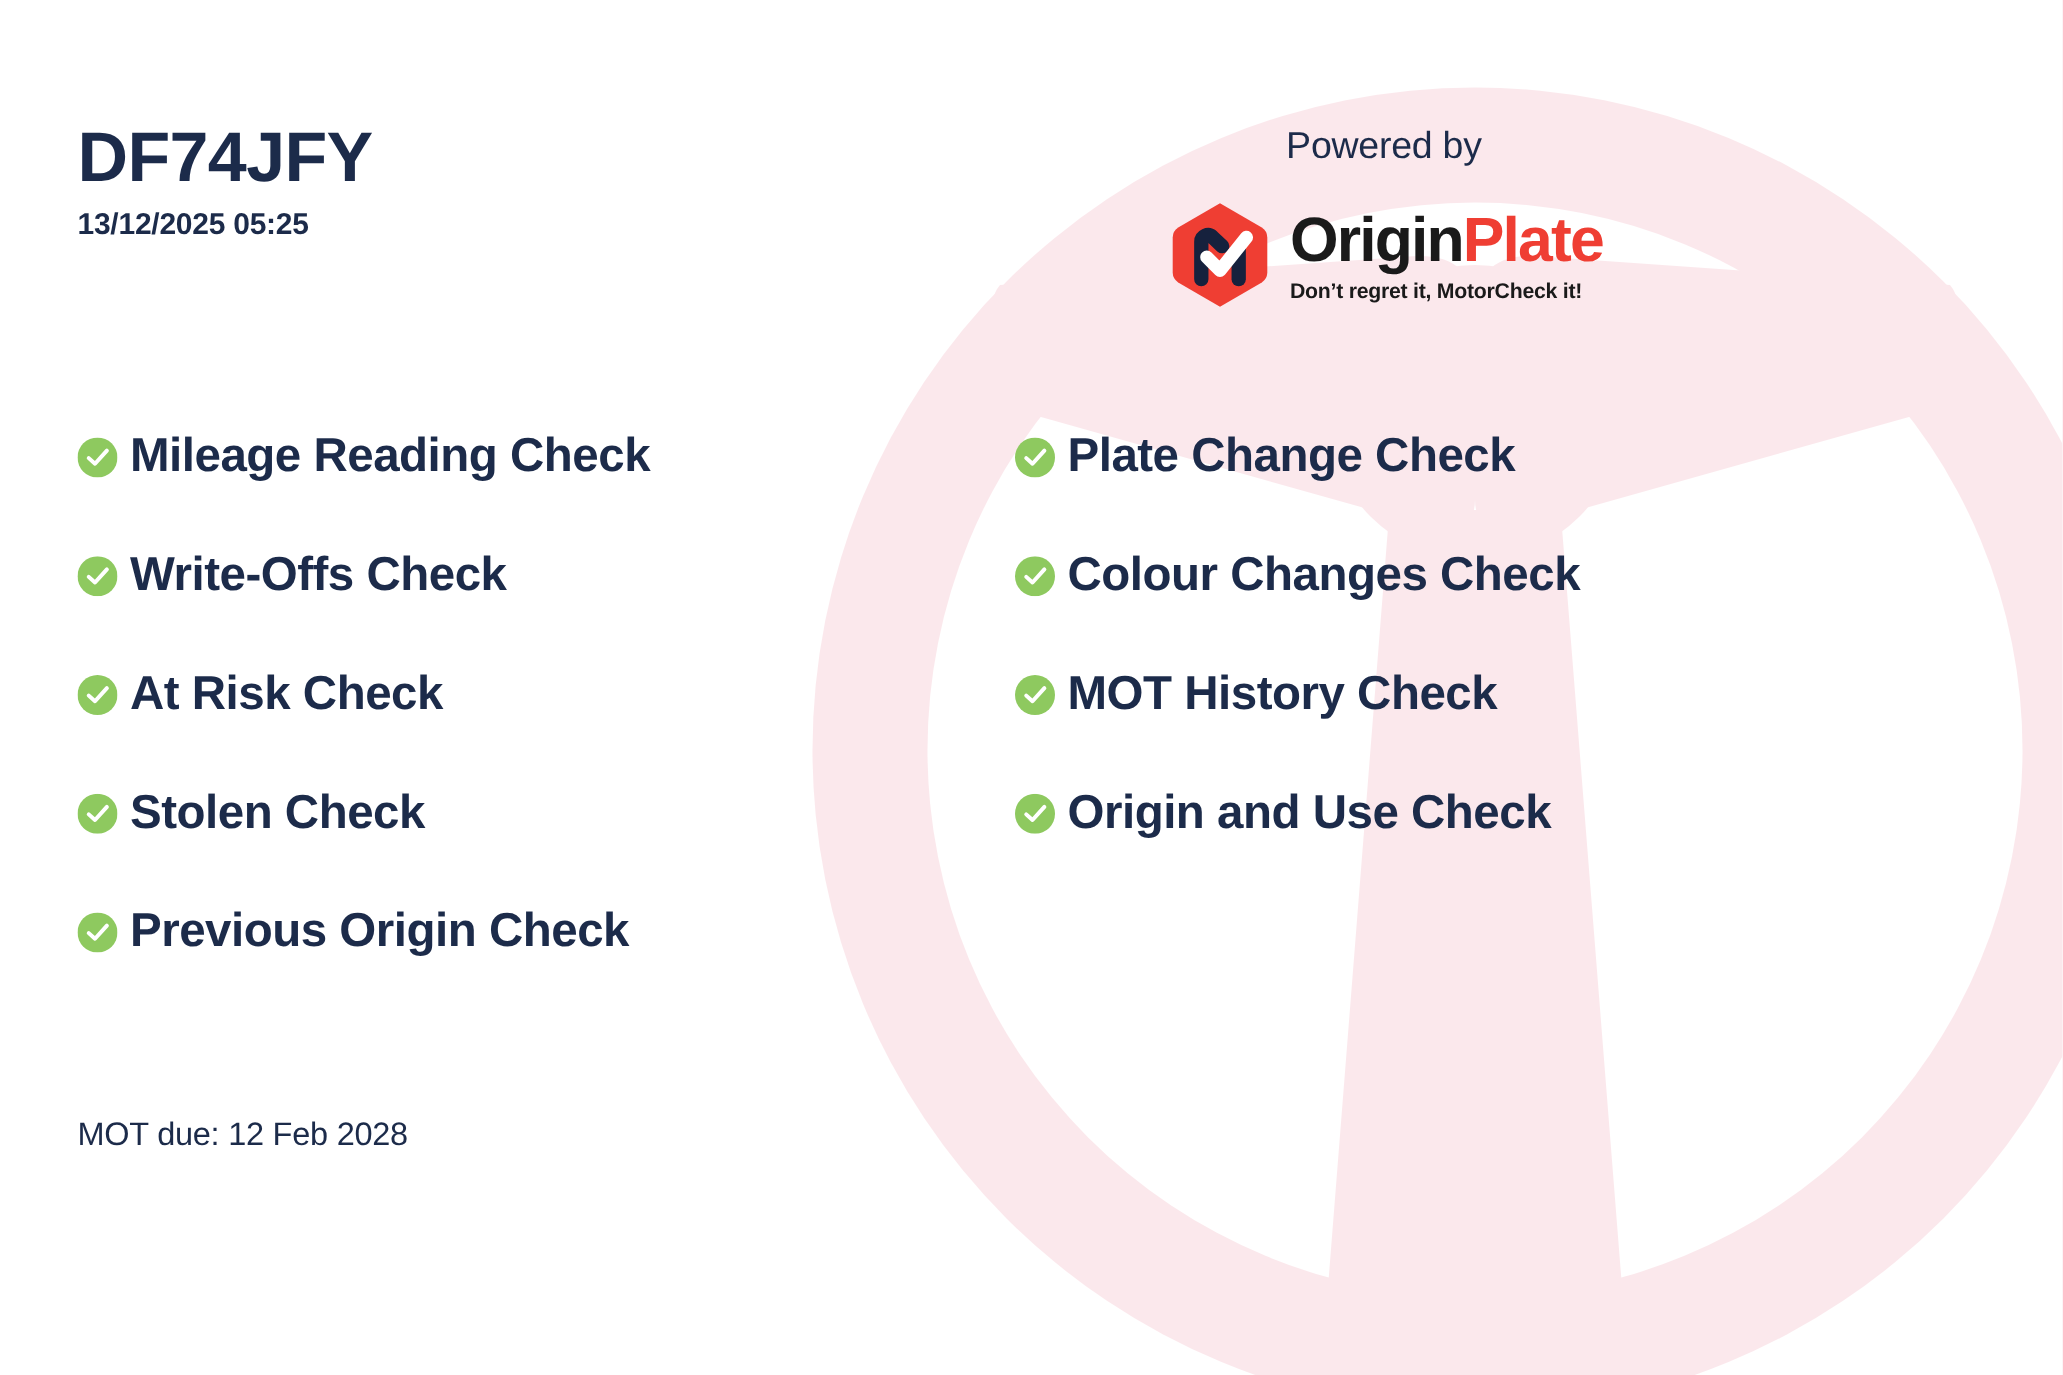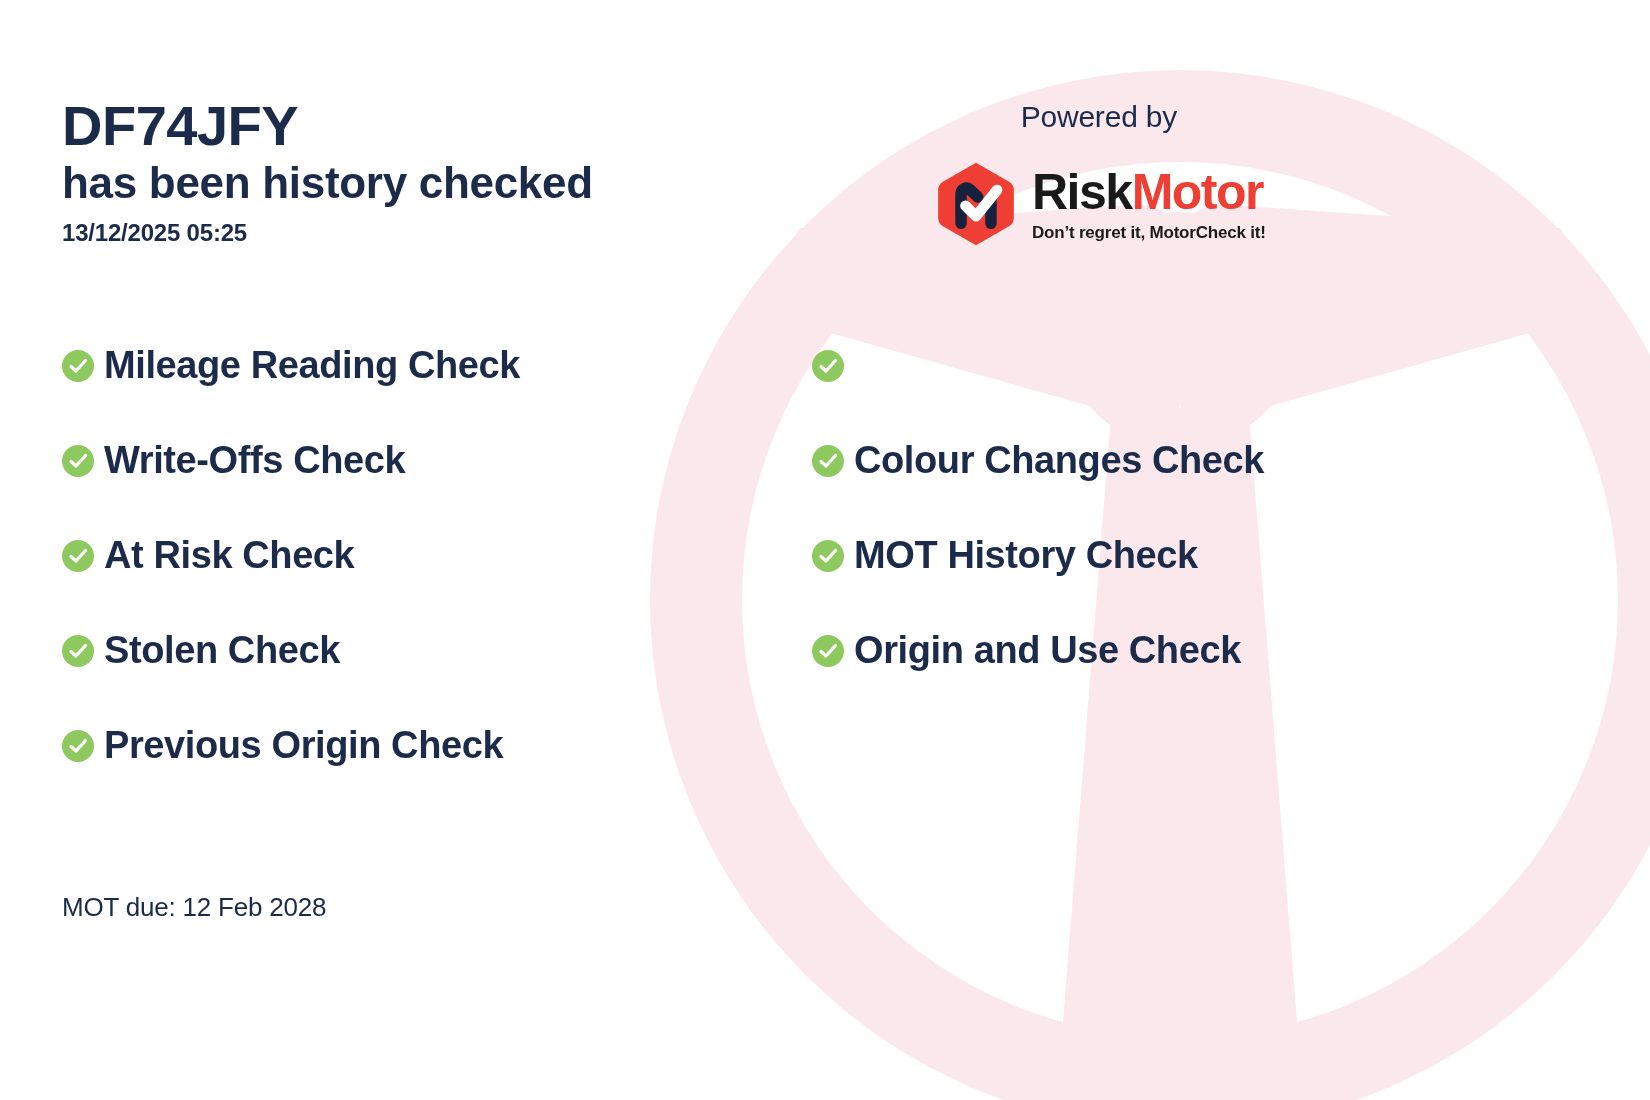--- a/index.html
+++ b/index.html
@@ -186,37 +186,36 @@
   </defs>
   <g clip-path="url(#frameClip)">
     <rect x="0" y="0" width="1650" height="1100" fill="#fbe8ec" mask="url(#wheelMask)"></rect>
   </g>
 </svg>
 
 <div class="page">
 
   <div class="header">
     <div class="reg-plate">DF74JFY</div>
-    <div class="headline">has been history checked</div>
     <div class="timestamp">13/12/2025 05:25</div>
   </div>
 
   <div class="powered-lockup">
     <div class="powered-by-label">Powered by</div>
 
     <div class="logo-lockup">
       <svg class="logo-mark" viewBox="0 0 100 100" xmlns="http://www.w3.org/2000/svg" aria-hidden="true">
         <path d="M50 3 L88 25 A11 11 0 0 1 93 34 L93 66 A11 11 0 0 1 88 75 L50 97 L12 75 A11 11 0 0 1 7 66 L7 34 A11 11 0 0 1 12 25 Z" fill="#ef3e33"></path>
         <path d="M33 72 L33 38 A6 6 0 0 1 43 33.5 L52 42" fill="none" stroke="#16213d" stroke-width="13" stroke-linecap="round" stroke-linejoin="round"></path>
         <path d="M67 72 L67 45" fill="none" stroke="#16213d" stroke-width="13" stroke-linecap="round"></path>
         <path d="M38 52 L50 64 L74 34" fill="none" stroke="#ffffff" stroke-width="12" stroke-linecap="round" stroke-linejoin="round"></path>
       </svg>
 
       <div class="logo-wordmark">
-        <div class="wordmark-line"><span class="wm-motor">Risk</span><span class="wm-check">Motor</span></div>
+        <div class="wordmark-line"><span class="wm-motor">Origin</span><span class="wm-check">Plate</span></div>
         <div class="logo-tagline">Don’t regret it, MotorCheck it!</div>
       </div>
     </div>
   </div>
 
   <div class="checks">
 
     <div class="col col-left">
       <div class="check-row">
         <svg class="check-icon" viewBox="0 0 32 32" xmlns="http://www.w3.org/2000/svg" aria-hidden="true">
@@ -254,20 +253,21 @@
         <div class="check-label">Previous Origin Check</div>
       </div>
     </div>
 
     <div class="col col-right">
       <div class="check-row">
         <svg class="check-icon" viewBox="0 0 32 32" xmlns="http://www.w3.org/2000/svg" aria-hidden="true">
             <circle cx="16" cy="16" r="16" fill="#8ec95f"></circle>
             <path d="M9 16.5 L14 21 L23.5 10.5" fill="none" stroke="#ffffff" stroke-width="3.2" stroke-linecap="round" stroke-linejoin="round"></path>
           </svg>
+        <div class="check-label">Plate Change Check</div>
       </div>
       <div class="check-row">
         <svg class="check-icon" viewBox="0 0 32 32" xmlns="http://www.w3.org/2000/svg" aria-hidden="true">
             <circle cx="16" cy="16" r="16" fill="#8ec95f"></circle>
             <path d="M9 16.5 L14 21 L23.5 10.5" fill="none" stroke="#ffffff" stroke-width="3.2" stroke-linecap="round" stroke-linejoin="round"></path>
           </svg>
         <div class="check-label">Colour Changes Check</div>
       </div>
       <div class="check-row">
         <svg class="check-icon" viewBox="0 0 32 32" xmlns="http://www.w3.org/2000/svg" aria-hidden="true">

